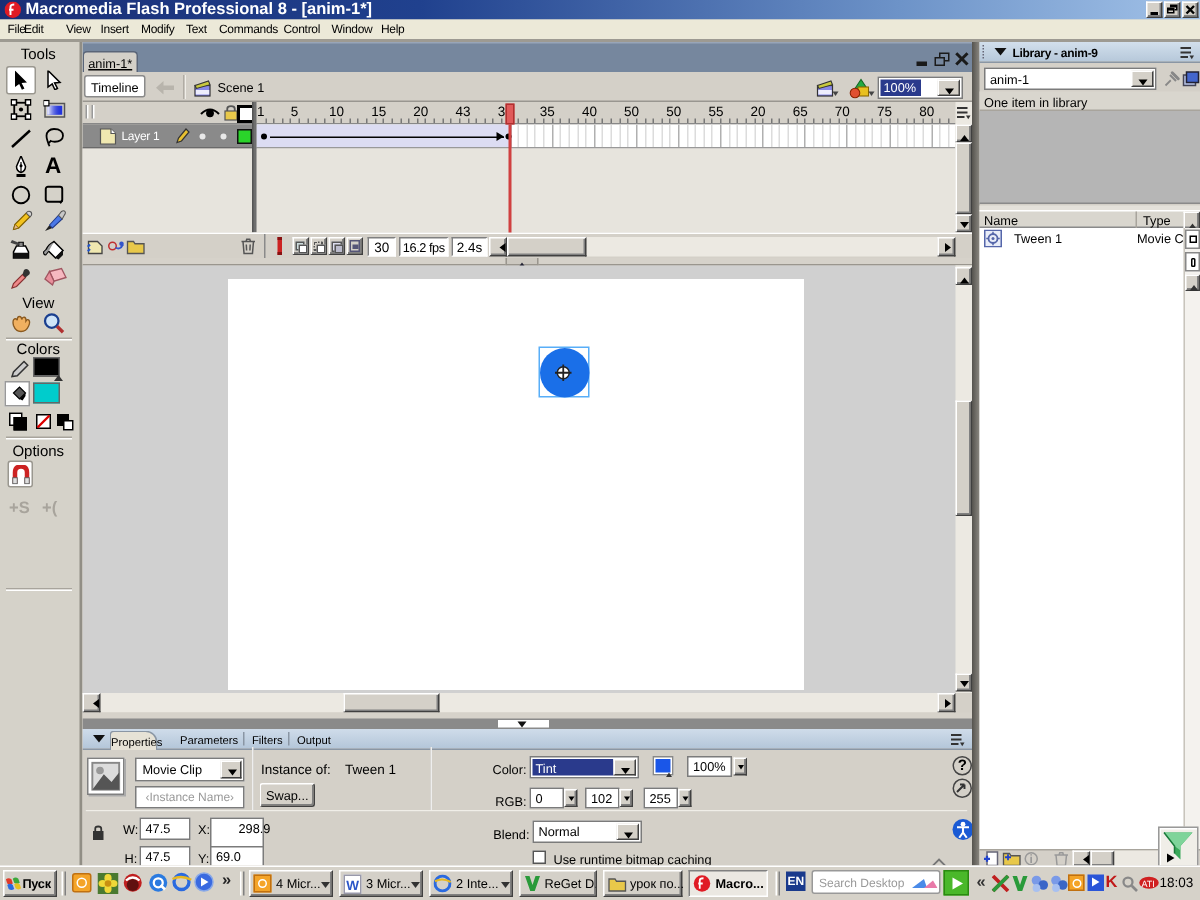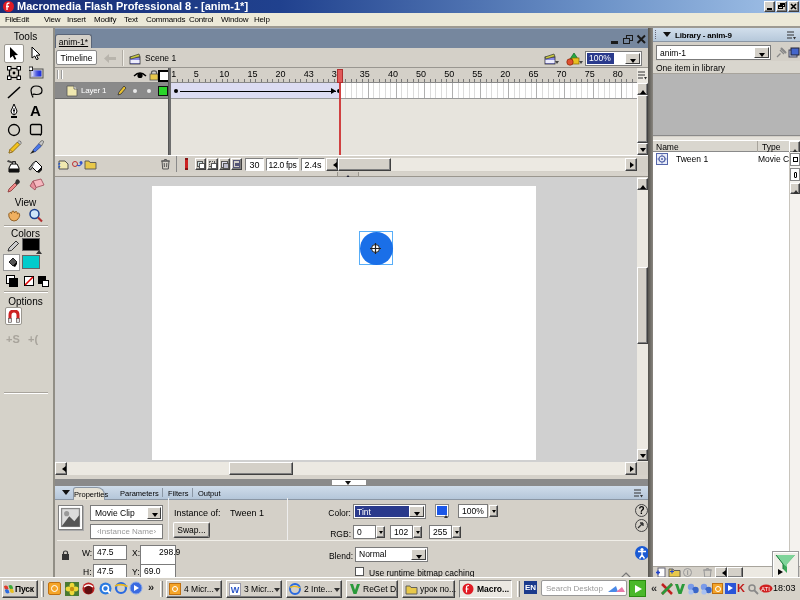--- a/index.html
+++ b/index.html
@@ -471,21 +471,21 @@
         </div>
       <div class="abs raised" style="left:164px;top:2px;width:11px;height:12px;">
           <div class="abs" style="left:1px;top:2px;width:7px;height:7px;border:1px solid #555;background:#dde;"></div>
           <div class="abs" style="left:3px;top:4px;width:6px;height:6px;border:1px solid #555;background:#bbc;"></div>
         </div>
       <div class="abs raised" style="left:176px;top:2px;width:11px;height:12px;">
           <div class="abs" style="left:1px;top:1px;width:7px;height:8px;border:1px solid #557;"></div>
           <div class="abs" style="left:3px;top:4px;width:4px;height:3px;background:#557;"></div>
         </div>
       <div class="abs sunkenw" style="left:190px;top:2px;width:19px;height:13px;font-size:9px;text-align:center;line-height:12px;">30</div>
-      <div class="abs sunkenw" style="left:211px;top:2px;width:33px;height:13px;font-size:8.5px;letter-spacing:-0.3px;text-align:center;line-height:12px;">12.0 fps</div>
+      <div class="abs sunkenw" style="left:211px;top:2px;width:33px;height:13px;font-size:8.5px;letter-spacing:-0.3px;text-align:center;line-height:12px;">16.2 fps</div>
       <div class="abs sunkenw" style="left:246px;top:2px;width:24px;height:13px;font-size:9px;text-align:center;line-height:12px;">2.4s</div>
 
       <div class="abs" style="left:271px;top:2px;width:311px;height:13px;background:#ece9e2;">
         <div class="abs raised" style="left:0;top:0;width:12px;height:13px;">
             <div class="abs" style="left:3px;top:3px;width:0;height:0;border:3.5px solid transparent;border-right:4px solid #000;"></div>
           </div>
         <div class="abs raised" style="left:12px;top:0;width:53px;height:13px;"></div>
         <div class="abs raised" style="left:299px;top:0;width:12px;height:13px;">
             <div class="abs" style="left:4px;top:3px;width:0;height:0;border:3.5px solid transparent;border-left:4px solid #000;"></div>
           </div>

